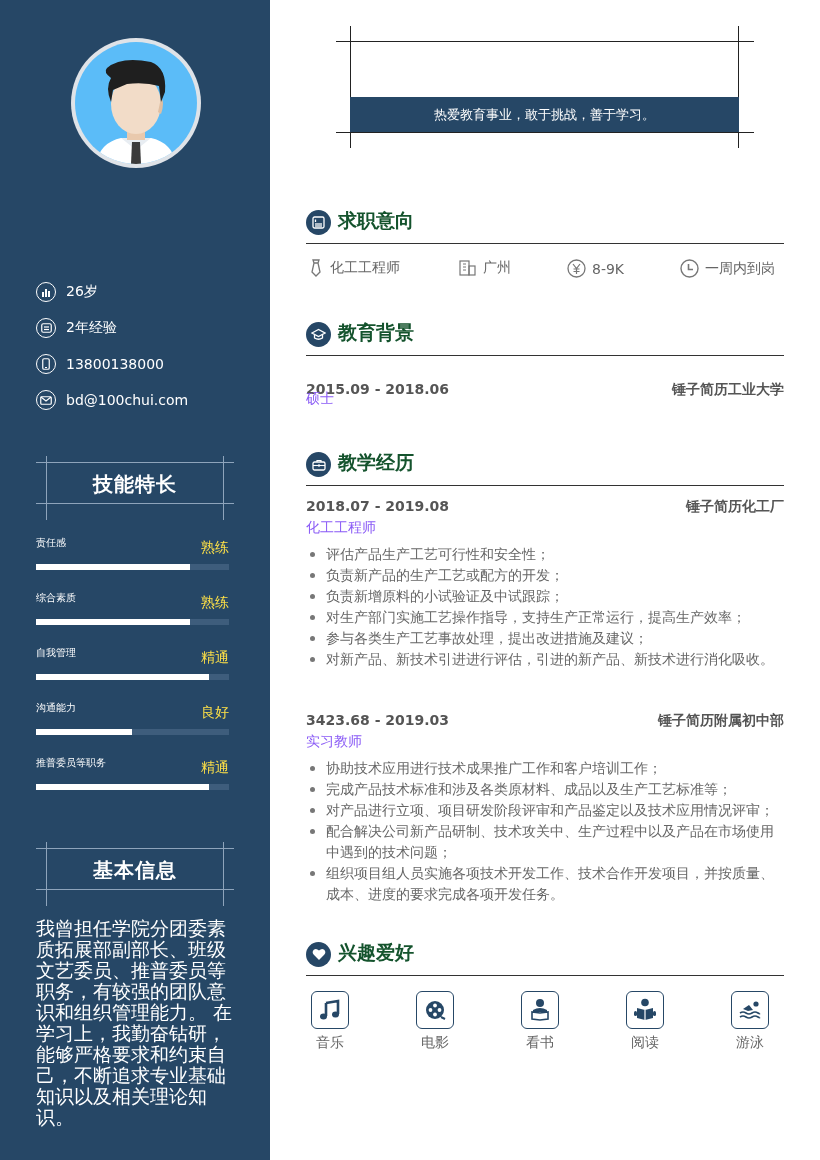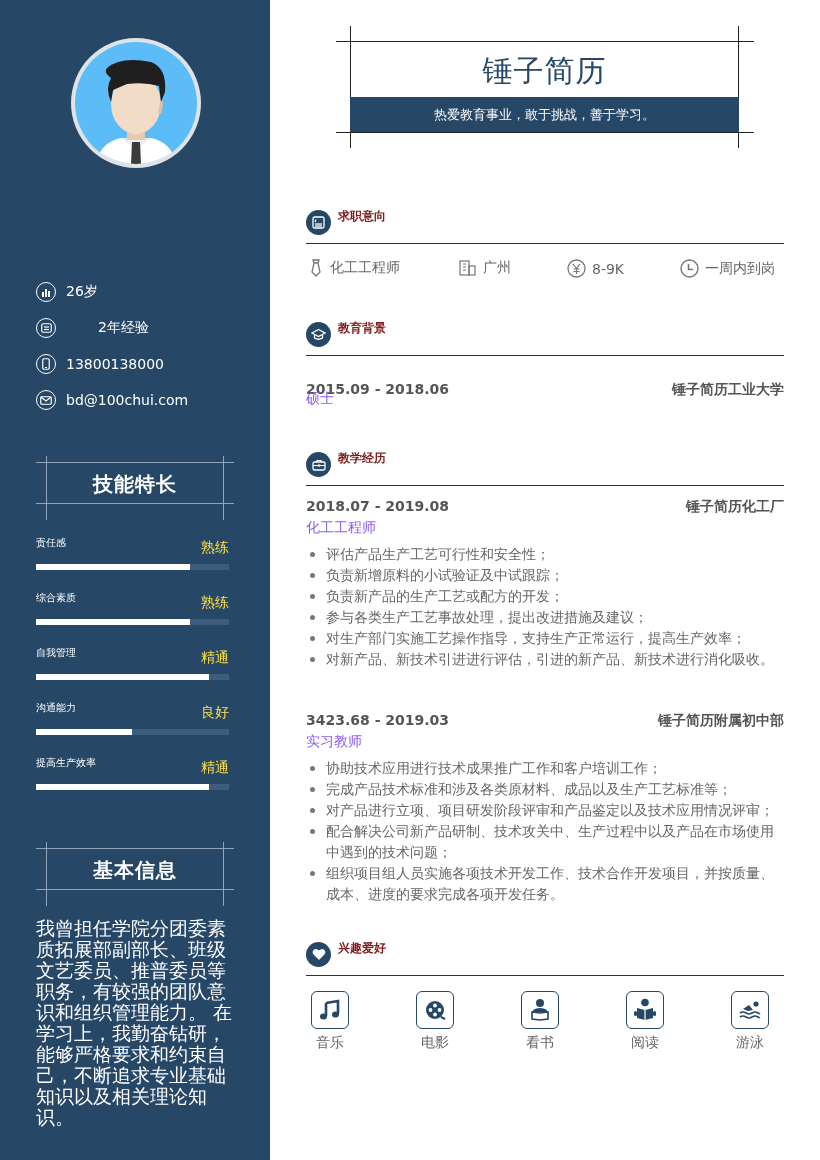--- a/index.html
+++ b/index.html
@@ -21,21 +21,21 @@
   .self-eval { position: absolute; left: 36px; top: 918px; width: 200px; font-size: 19px; line-height: 21px; color: #fff; }
 
   .header-box { position: absolute; left: 350px; top: 41px; width: 389px; height: 92px; border-top: 1px solid #222; border-bottom: 1px solid #222; }
   .hdr-vline { position: absolute; width: 1px; background: #222; top: 26px; height: 122px; }
   .hdr-hline { position: absolute; height: 1px; background: #222; }
   .hdr-name { position: absolute; left: 0; right: 0; top: 10px; text-align: center; font-size: 30px; color: #264766; letter-spacing: 1px; }
   .hdr-motto { position: absolute; left: 0; right: 0; top: 56px; height: 35px; background: #264766; color: #fff; font-size: 13px; text-align: center; line-height: 35px; }
 
   .sec-title { position: absolute; left: 306px; width: 478px; height: 40px; border-bottom: 1.5px solid #333; }
   .sec-title .ic { position: absolute; left: 0; top: 6px; width: 25px; height: 25px; border-radius: 50%; background: #264766; display: flex; align-items: center; justify-content: center; }
-  .sec-title .t { position: absolute; left: 32px; top: 4px; font-size: 12px; font-weight: bold; color: #7f1d1d; }
+  .sec-title .t { position: absolute; left: 32px; top: 4px; font-size: 19px; font-weight: bold; color: #14532d; }
 
   .intent { position: absolute; top: 259px; font-size: 14px; color: #666; display: flex; align-items: center; }
   .intent svg { margin-right: 6px; }
 
   .entry-head { position: absolute; left: 306px; width: 478px; font-size: 14px; font-weight: bold; color: #555; }
   .entry-head .r { position: absolute; right: 0; top: 0; }
   .entry-sub { position: absolute; left: 306px; font-size: 14px; color: #8b5cf6; }
   .bullets { position: absolute; left: 306px; width: 478px; list-style: none; font-size: 14px; color: #666; line-height: 21px; }
   .bullets li { position: relative; padding-left: 20px; }
   .bullets li::before { content: ""; position: absolute; left: 4px; top: 8px; width: 5px; height: 5px; border-radius: 50%; background: #777; }
@@ -67,21 +67,21 @@
   <div class="info-row" style="top:282px;">
     <span class="info-icon">
       <svg width="10" height="10" viewBox="0 0 10 10">
           <rect x="1" y="5" width="2" height="5" fill="#fff"></rect>
           <rect x="4" y="2" width="2" height="8" fill="#fff"></rect>
           <rect x="7" y="4" width="2" height="6" fill="#fff"></rect>
         </svg>
     </span>
     <span>26岁</span>
   </div>
-  <div class="info-row" style="top:318px;gap:32px;">
+  <div class="info-row" style="top:318px;">
     <span class="info-icon">
       <svg width="11" height="10" viewBox="0 0 11 10">
           <rect x="0.75" y="0.75" width="9.5" height="8.5" rx="1.5" fill="none" stroke="#fff" stroke-width="1.2"></rect>
           <line x1="3" y1="4" x2="8" y2="4" stroke="#fff" stroke-width="1.2"></line>
           <line x1="3" y1="6.5" x2="8" y2="6.5" stroke="#fff" stroke-width="1.2"></line>
         </svg>
     </span>
     <span>2年经验</span>
   </div>
   <div class="info-row" style="top:354px;">
@@ -133,21 +133,21 @@
       </div>
   </div>
   <div class="skill" style="top:701px;">
     <div class="name">沟通能力</div>
     <div class="level">良好</div>
     <div class="bar">
         <div class="fill" style="width:96px;"></div>
       </div>
   </div>
   <div class="skill" style="top:756px;">
-    <div class="name">提高生产效率</div>
+    <div class="name">推普委员等职务</div>
     <div class="level">精通</div>
     <div class="bar">
         <div class="fill" style="width:173px;"></div>
       </div>
   </div>
 
   <div class="side-title" style="top:848px;">
     <div class="hl" style="top:0;"></div>
     <div class="hl" style="top:41px;"></div>
     <div class="vl" style="left:10px;"></div>
@@ -155,21 +155,20 @@
     <div class="txt" style="top:9px;">基本信息</div>
   </div>
   <div class="self-eval">我曾担任学院分团委素质拓展部副部长、班级文艺委员、推普委员等职务，有较强的团队意识和组织管理能力。 在学习上，我勤奋钻研，能够严格要求和约束自己，不断追求专业基础知识以及相关理论知识。</div>
 </div>
 
 <div class="hdr-vline" style="left:350px;"></div>
 <div class="hdr-vline" style="left:738px;"></div>
 <div class="hdr-hline" style="left:336px; width:418px; top:41px;"></div>
 <div class="hdr-hline" style="left:336px; width:418px; top:132px;"></div>
 <div class="header-box" style="border:none;">
-  <div class="hdr-name">锤子简历</div>
   <div class="hdr-motto">热爱教育事业，敢于挑战，善于学习。</div>
 </div>
 
 <div class="sec-title" style="top:204px;">
   <span class="ic">
     <svg width="13" height="13" viewBox="0 0 13 13">
         <rect x="1" y="1" width="11" height="11" rx="1.5" fill="none" stroke="#fff" stroke-width="1.3"></rect>
         <line x1="3.5" y1="3.5" x2="3.5" y2="6" stroke="#fff" stroke-width="1.3"></line>
         <line x1="3" y1="8" x2="10" y2="8" stroke="#fff" stroke-width="1.3"></line>
         <line x1="3" y1="10" x2="10" y2="10" stroke="#fff" stroke-width="1.3"></line>
@@ -235,24 +234,24 @@
   <span class="t">教学经历</span>
 </div>
 
 <div class="entry-head" style="top:498px;">
   <span>2018.07 - 2019.08</span>
   <span class="r">锤子简历化工厂</span>
 </div>
 <div class="entry-sub" style="top:519px;">化工工程师</div>
 <ul class="bullets" style="top:544px;">
   <li>评估产品生产工艺可行性和安全性；</li>
+  <li>负责新产品的生产工艺或配方的开发；</li>
   <li>负责新增原料的小试验证及中试跟踪；</li>
-  <li>负责新产品的生产工艺或配方的开发；</li>
+  <li>对生产部门实施工艺操作指导，支持生产正常运行，提高生产效率；</li>
   <li>参与各类生产工艺事故处理，提出改进措施及建议；</li>
-  <li>对生产部门实施工艺操作指导，支持生产正常运行，提高生产效率；</li>
   <li>对新产品、新技术引进进行评估，引进的新产品、新技术进行消化吸收。</li>
 </ul>
 
 <div class="entry-head" style="top:712px;">
   <span>3423.68 - 2019.03</span>
   <span class="r">锤子简历附属初中部</span>
 </div>
 <div class="entry-sub" style="top:733px;">实习教师</div>
 <ul class="bullets" style="top:758px; width:470px;">
   <li>协助技术应用进行技术成果推广工作和客户培训工作；</li>

